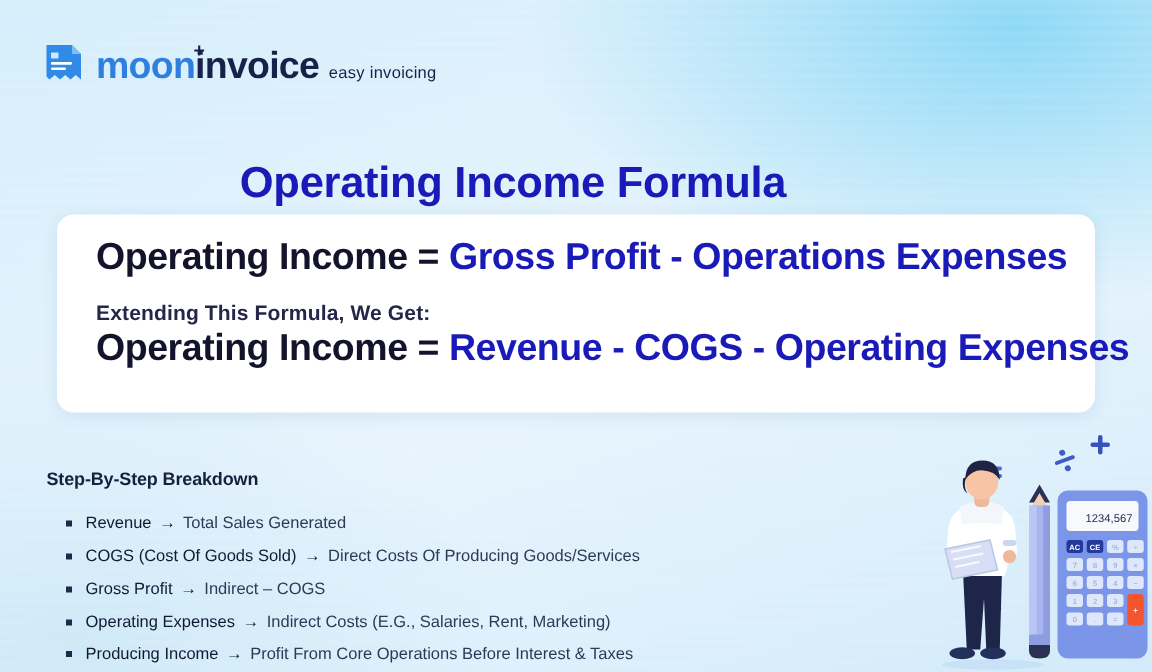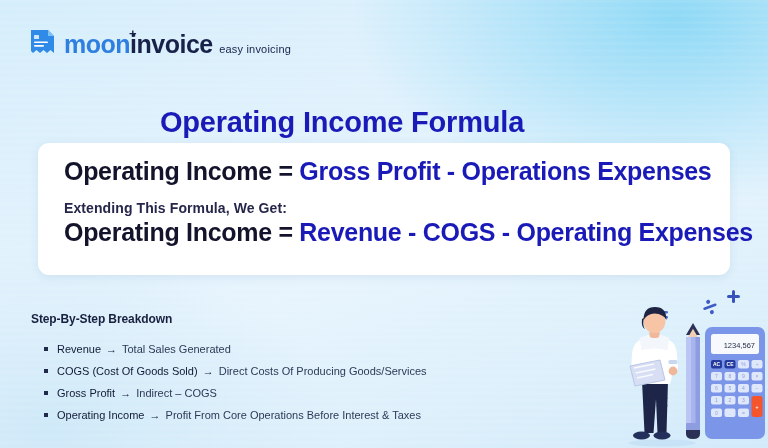--- a/index.html
+++ b/index.html
@@ -247,21 +247,27 @@
       <span class="desc">Direct Costs Of Producing Goods/Services</span>
     </li>
     <li class="breakdown-item">
       <span class="bullet"></span>
       <span class="term">Gross Profit</span>
       <span class="arrow">→</span>
       <span class="desc">Indirect – COGS</span>
     </li>
     <li class="breakdown-item">
       <span class="bullet"></span>
-      <span class="term">Operating Income</span>
+      <span class="term">Operating Expenses</span>
+      <span class="arrow">→</span>
+      <span class="desc">Indirect Costs (E.G., Salaries, Rent, Marketing)</span>
+    </li>
+    <li class="breakdown-item">
+      <span class="bullet"></span>
+      <span class="term">Producing Income</span>
       <span class="arrow">→</span>
       <span class="desc">Profit From Core Operations Before Interest &amp; Taxes</span>
     </li>
   </ul>
 
   <div class="illustration">
     <svg viewBox="0 0 168 168" width="168" height="168" xmlns="http://www.w3.org/2000/svg">
 
       <g>
         <rect x="57" y="31" width="11" height="2.6" rx="1.3" fill="#4a6fd0"></rect>

